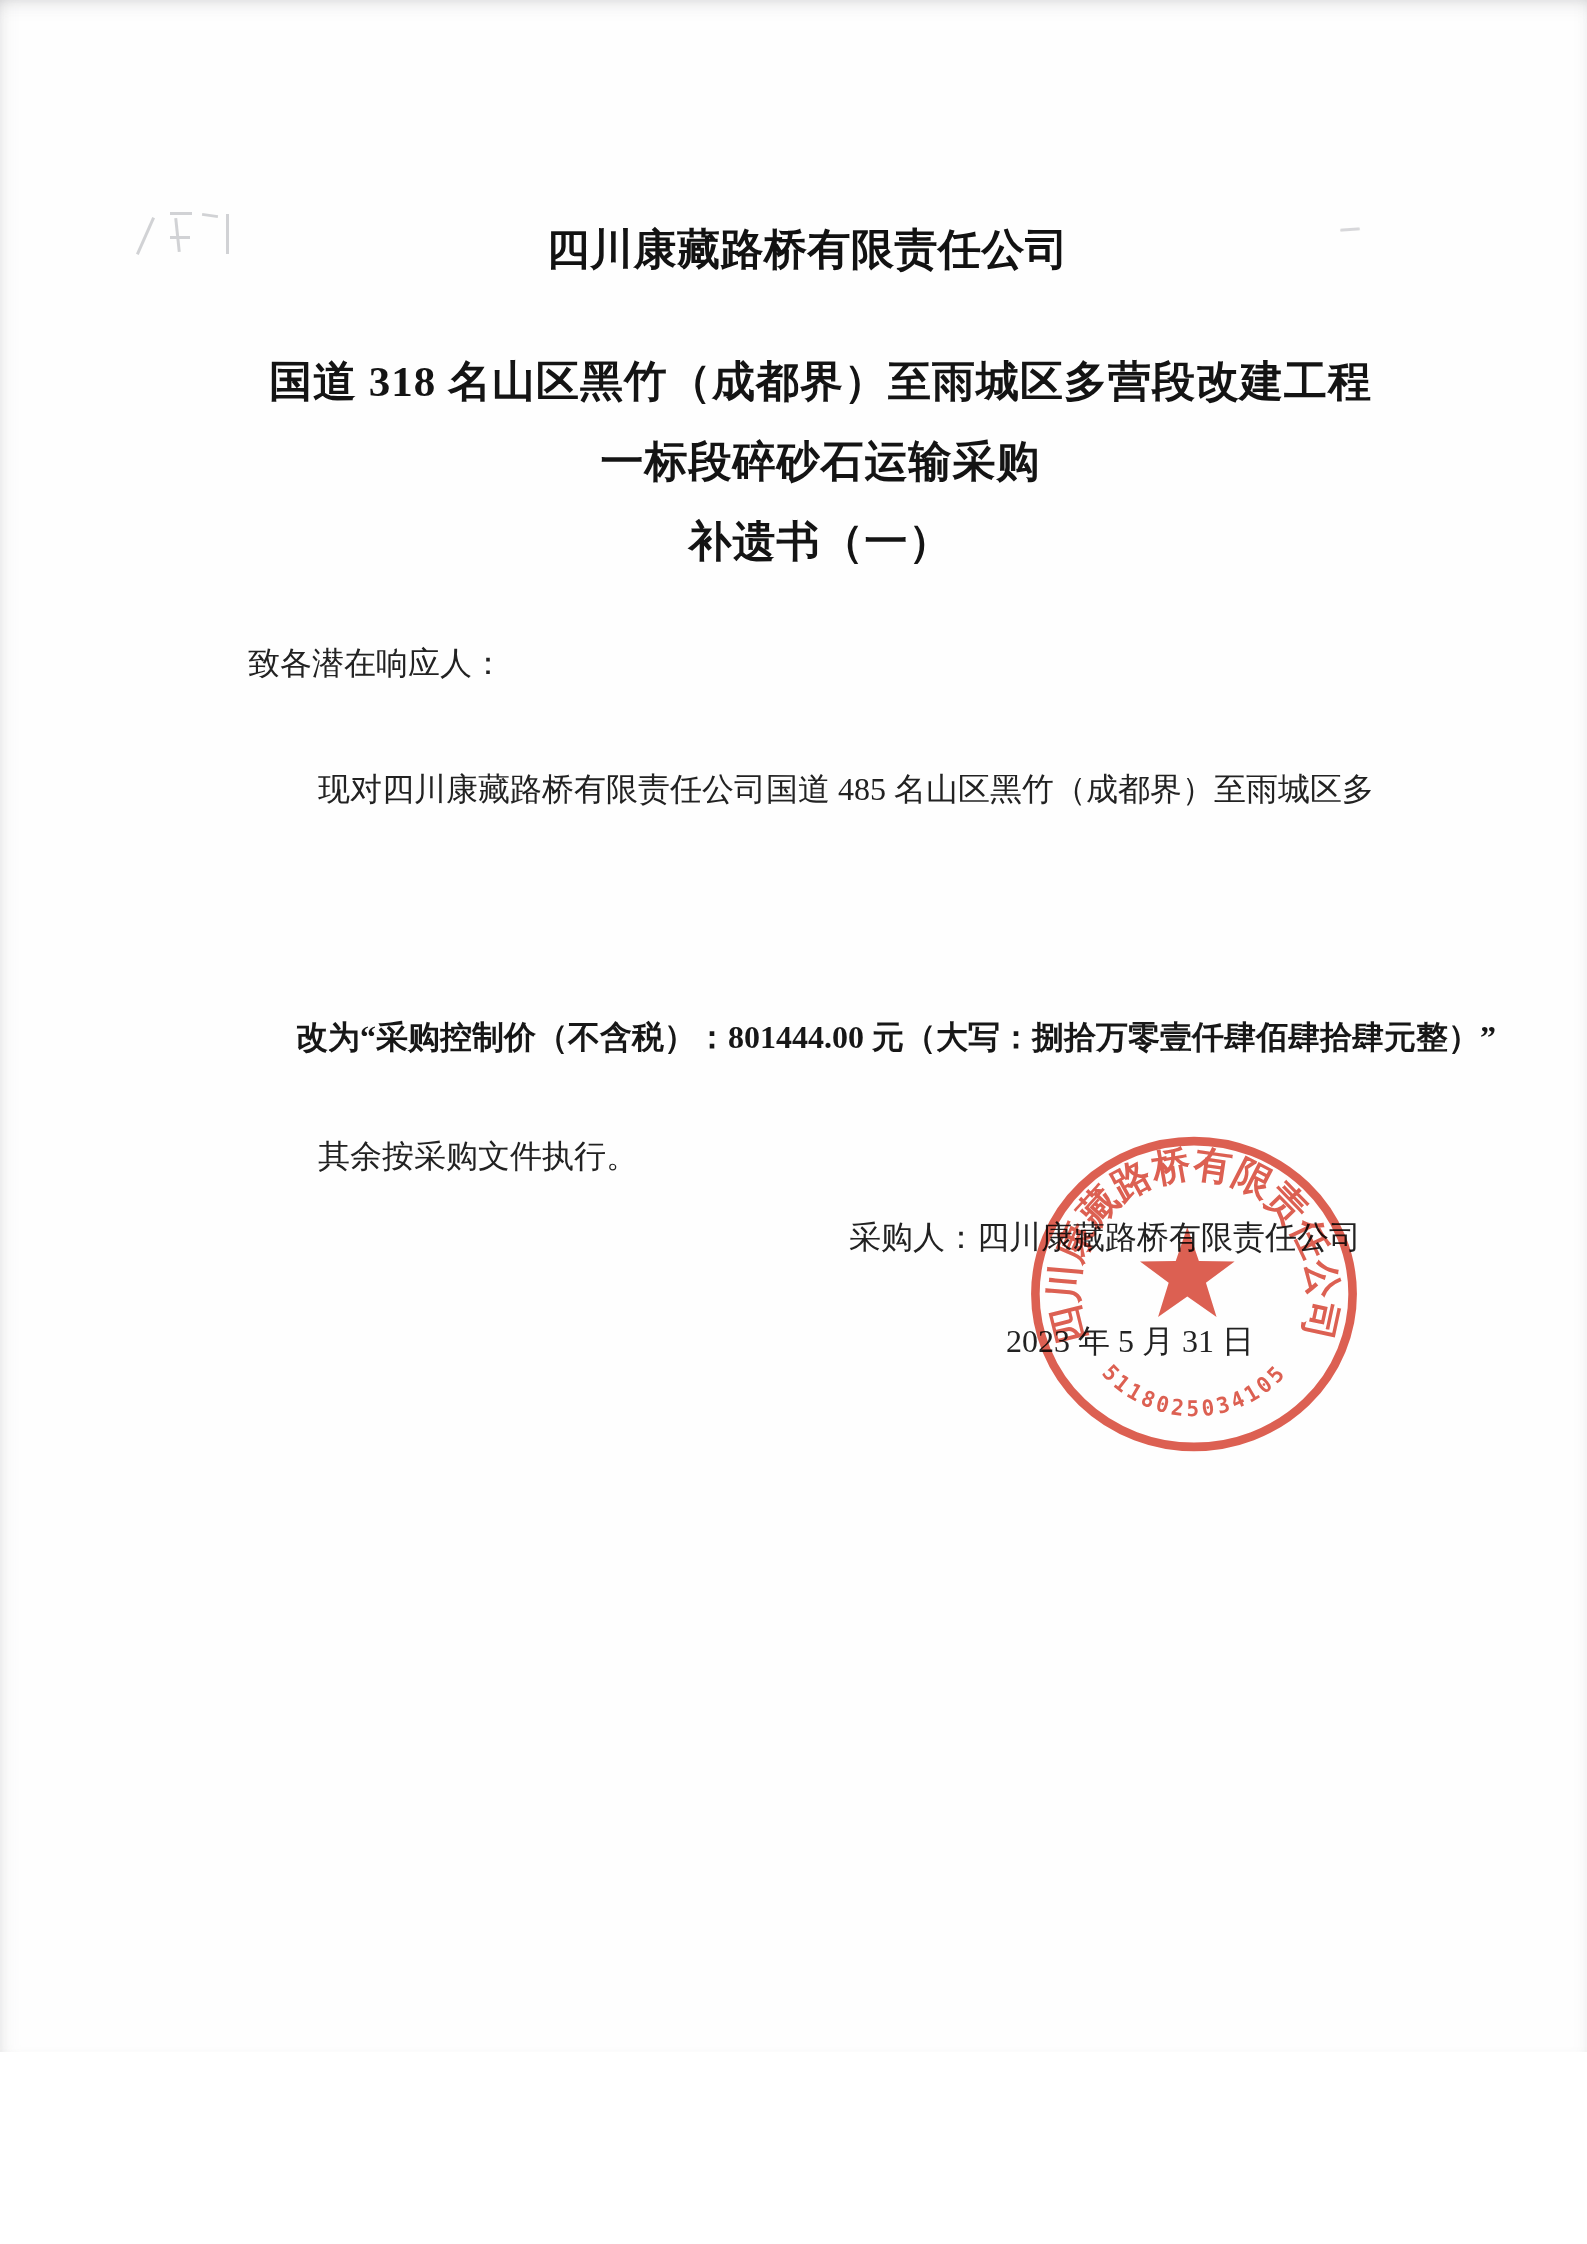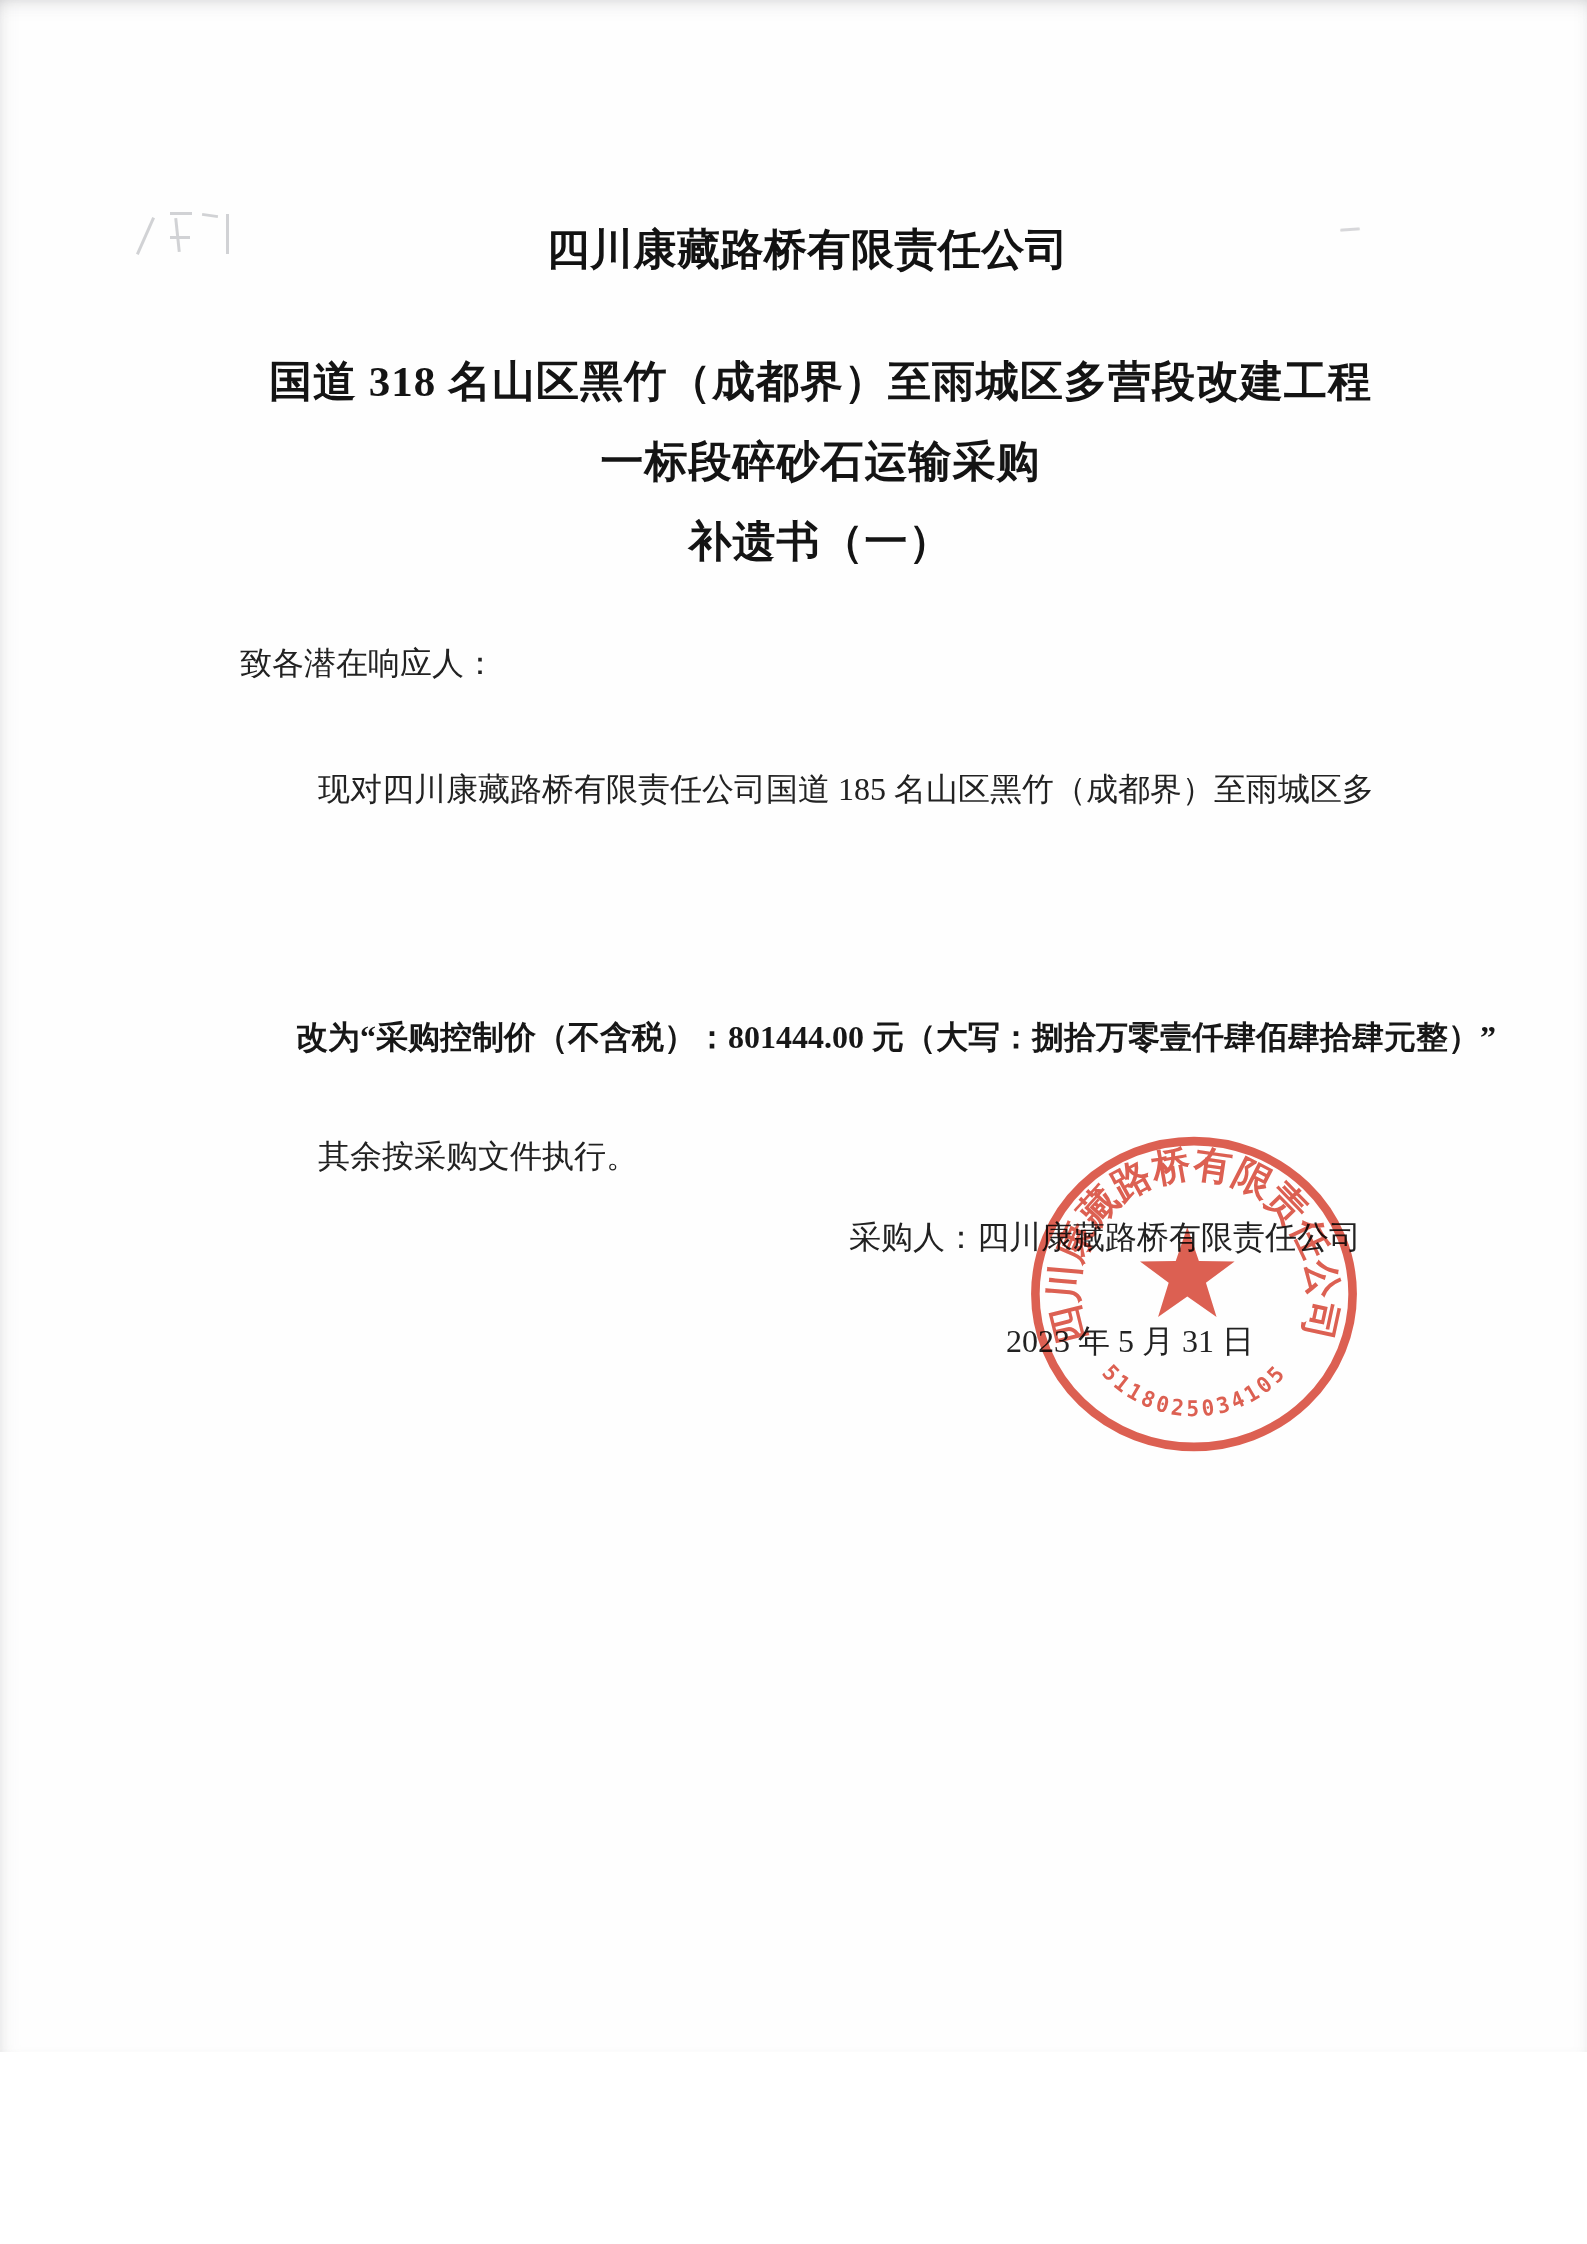--- a/index.html
+++ b/index.html
@@ -63,23 +63,23 @@
   <div class="dash-artifact"></div>
 
   <div class="tline center title" style="top:226px; transform: translateX(14px);">四川康藏路桥有限责任公司</div>
 
   <div class="tline center heading" style="top:358px; transform: translateX(27px);">国道 318 名山区黑竹（成都界）至雨城区多营段改建工程</div>
 
   <div class="tline center heading" style="top:438px; transform: translateX(27px);">一标段碎砂石运输采购</div>
 
   <div class="tline center heading" style="top:518px; transform: translateX(27px);">补遗书（一）</div>
 
-  <div class="tline body32" style="left:240px; top:646px;">致各潜在响应人：</div>
+  <div class="tline body32" style="left:248px; top:646px;">致各潜在响应人：</div>
 
-  <div class="tline body32" style="left:318px; top:772px;">现对四川康藏路桥有限责任公司国道 185 名山区黑竹（成都界）至雨城区多</div>
+  <div class="tline body32" style="left:318px; top:772px;">现对四川康藏路桥有限责任公司国道 485 名山区黑竹（成都界）至雨城区多</div>
 
   <div class="tline bold32" style="left:248px; top:1020px;margin-left:48px;">改为“采购控制价（不含税）：801444.00 元（大写：捌拾万零壹仟肆佰肆拾肆元整）”</div>
 
   <div class="tline body32" style="left:318px; top:1139px;">其余按采购文件执行。</div>
 
   <div class="tline body32" style="left:849px; top:1220px;">采购人：四川康藏路桥有限责任公司</div>
   <div class="tline body32" style="left:1006px; top:1324px;text-align:right;">2023 年 5 月 31 日</div>
 
   <div class="seal">
     <svg viewBox="0 0 360 346" xmlns="http://www.w3.org/2000/svg">

